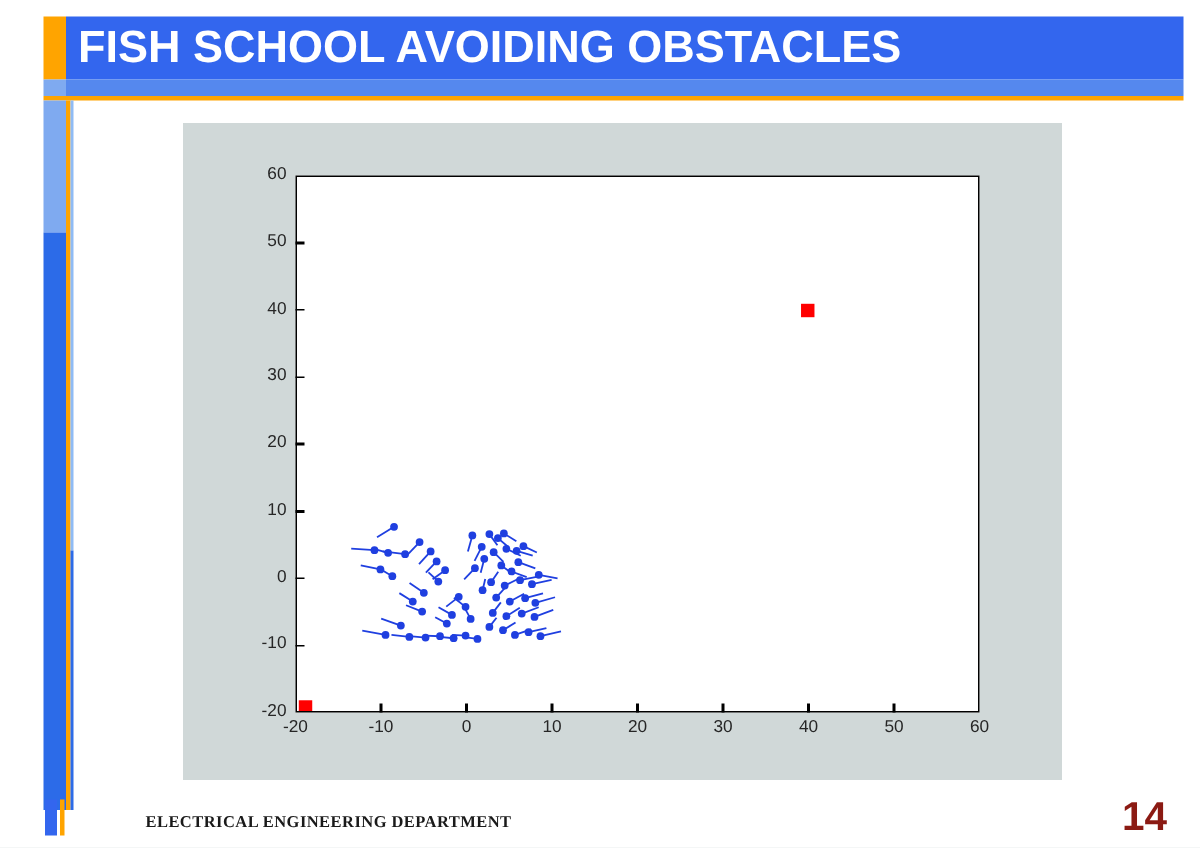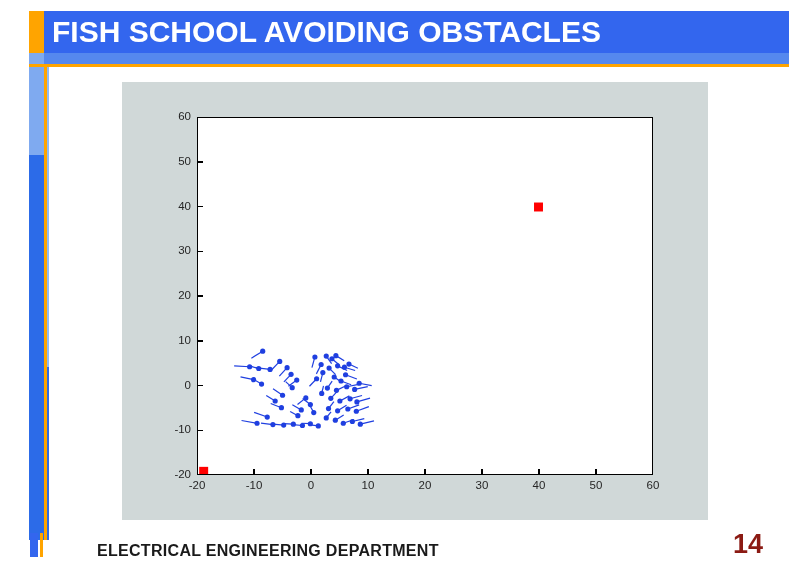--- a/index.html
+++ b/index.html
@@ -164,30 +164,30 @@
     font-size: 21px;
     letter-spacing: 0.5px;
     line-height: 1;
     white-space: nowrap;
     margin-top: 32px;
   }
   .footer-dept {
     position: absolute;
     left: 97px; top: 543px;
     color: #1A1A1A;
-    font-family: Liberation Sans, sans-serif;
+    font-family: Liberation Serif, serif;
     font-weight: bold;
-    font-size: 16px;
+    font-size: 11px;
     letter-spacing: 0.3px;
     line-height: 1;
     white-space: nowrap;
   }
   .page-number {
     position: absolute;
-    right: 37px; top: 531px;
+    right: 22px; top: 531px;
     color: #8B1A13;
     font-family: "Liberation Sans", sans-serif;
     font-weight: bold;
     font-size: 27px;
     line-height: 1;
   }
 </style>
 </head>
 <body>
 

